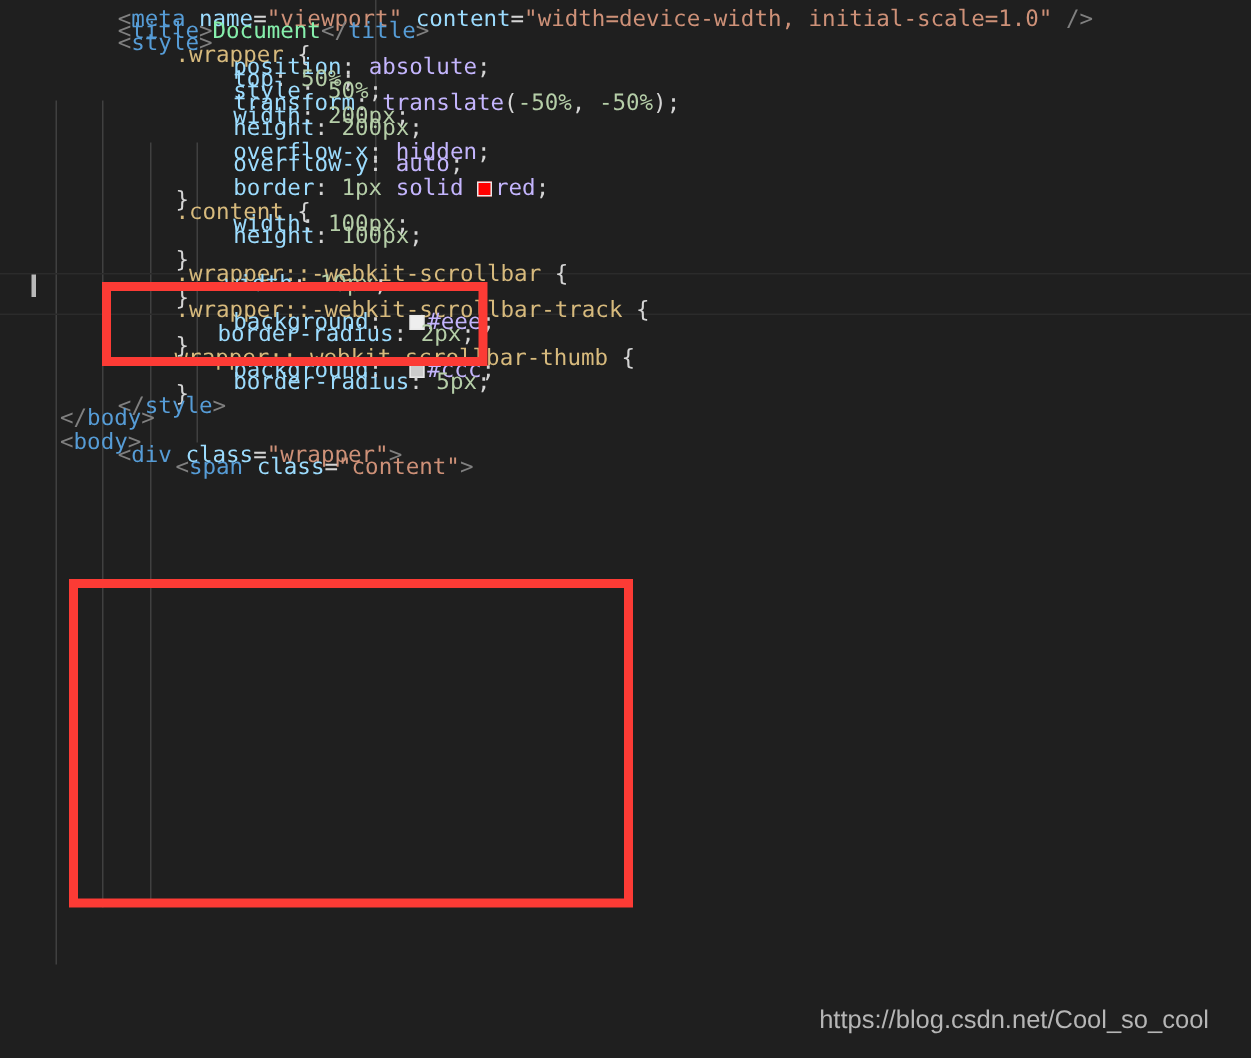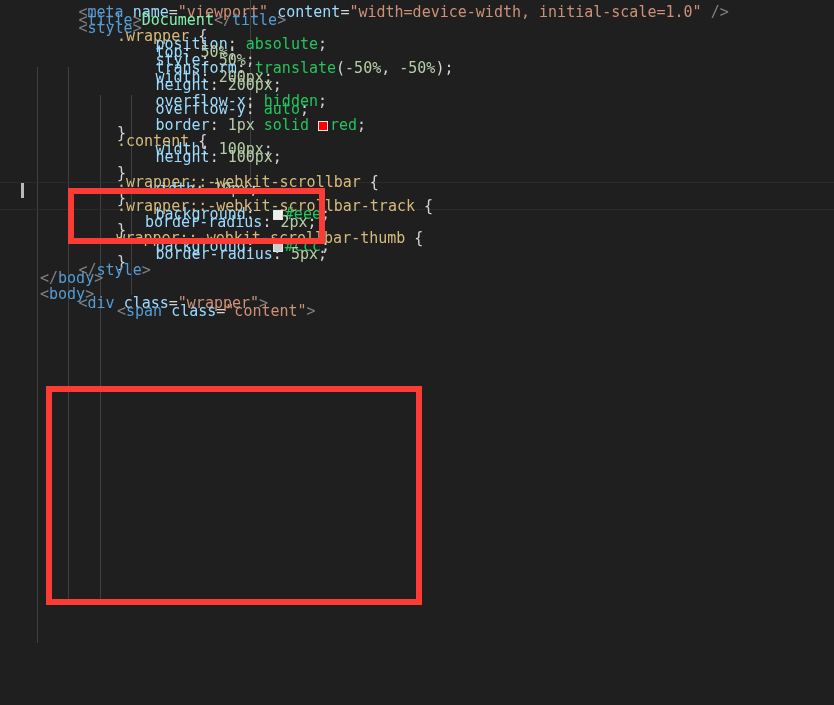--- a/index.html
+++ b/index.html
@@ -37,21 +37,21 @@
     letter-spacing:0px;
     color:#d4d4d4;
   }
   .tag      {color:#569cd6;}
   .punct    {color:#808080;}
   .txt      {color:#86efac;}
   .attr     {color:#9cdcfe;text-align:center;}
   .str      {color:#ce9178;}
   .sel      {color:#d7ba7d;}
   .prop     {color:#9cdcfe;}
-  .val      {color:#22c55e;text-align:right;}
+  .val      {color:#c4b5fd;text-align:right;}
   .num      {color:#b5cea8;}
   .brace    {color:#d4d4d4;}
   .semi     {color:#d4d4d4;}
   .colon    {color:#d4d4d4;}
   .eq       {color:#d4d4d4;}
 
   
   .swatch{
     display:inline-block;
     width:10px;height:10px;
@@ -151,14 +151,15 @@
       <div class="line" style="top: 280.381px; left: 40px;"><span class="punct">&lt;</span><span class="tag">body</span><span class="punct">&gt;</span></div>
       <div class="line" style="top: 288.603px; left: 78.48px;"><span class="punct">&lt;</span><span class="tag">div</span><span class="txt"> </span><span class="attr">class</span><span class="eq">=</span><span class="str">"wrapper"</span><span class="punct">&gt;</span></div>
       <div class="line" style="top: 296.541px; left: 116.96px;"><span class="punct">&lt;</span><span class="tag">span</span><span class="txt"> </span><span class="attr">class</span><span class="eq">=</span><span class="str">"content"</span><span class="punct">&gt;</span></div>
     </div>
 
   <div id="redboxes">
       <div class="redbox" style="left: 68px; top: 188px; width: 257px; height: 56px; border-color: rgb(252, 59, 53);"></div>
       <div class="redbox" style="left: 46px; top: 386px; width: 376px; height: 219px; border-color: rgb(252, 59, 53);"></div>
     </div>
 
+  <div class="watermark" id="watermark" style="right: 28px; bottom: 15px;">https://blog.csdn.net/Cool_so_cool</div>
 
 </div>
 
 </body></html>

